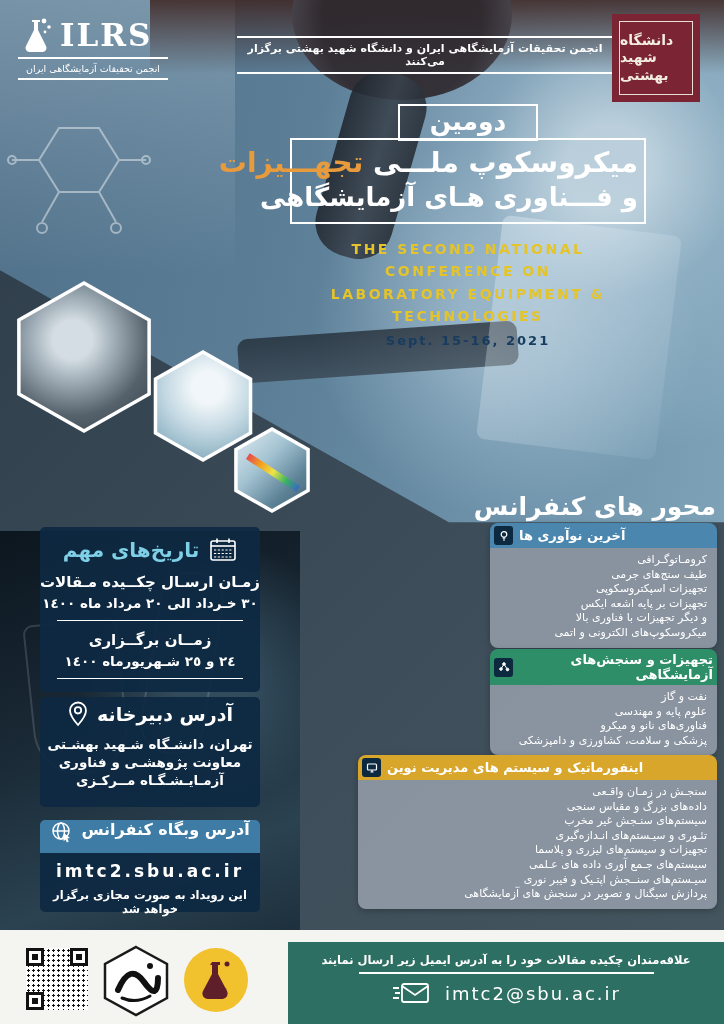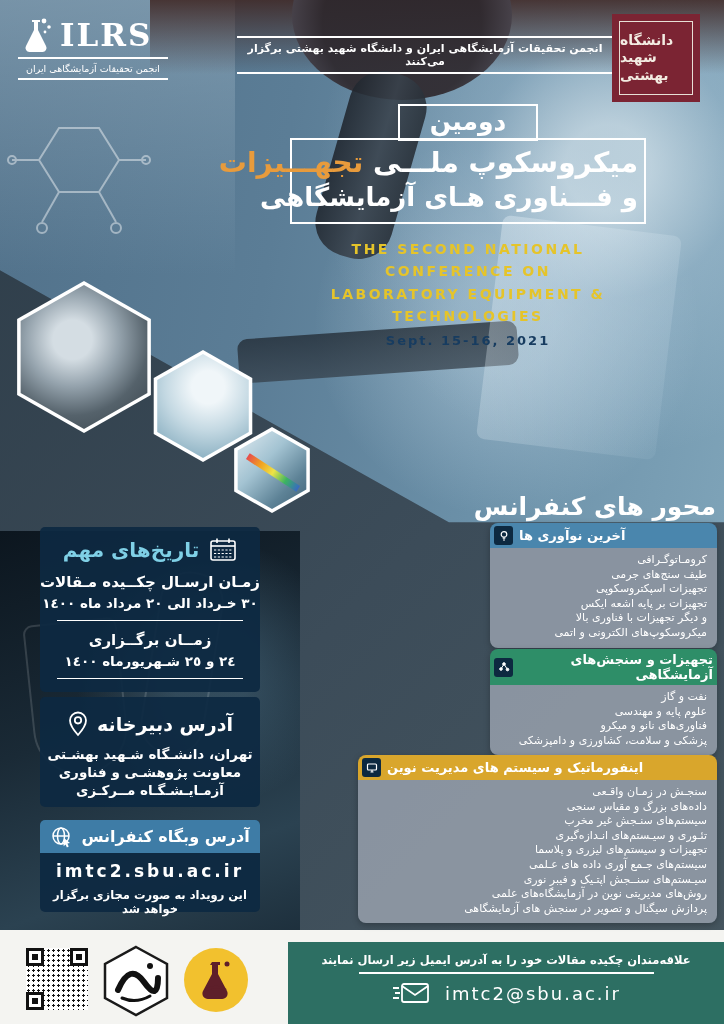--- a/index.html
+++ b/index.html
@@ -84,26 +84,26 @@
   
   .info-box{position:absolute;left:40px;width:220px;z-index:6;background:rgba(13,41,66,.93);
     border-radius:5px;color:#fff;text-align:center;}
   .dates-box{top:527px;height:165px;}
   .dates-head{display:flex;align-items:center;justify-content:center;gap:10px;padding-top:10px;}
   .dates-title{color:#7fd0e6;font-size:20px;font-weight:bold;}
   .date-label{margin-top:10px;font-size:15px;font-weight:bold;}
   .date-value{margin-top:4px;font-size:13.5px;font-weight:bold;}
   .rule{border-top:1.5px solid #fff;width:186px;margin:9px auto 0;}
   .addr-box{top:697px;height:110px;}
-  .addr-head{display:flex;align-items:center;justify-content:center;gap:8px;padding-top:14px;
+  .addr-head{display:flex;align-items:center;justify-content:center;gap:8px;padding-top:4px;
     font-size:19px;font-weight:bold;}
   .addr-line{font-size:13.5px;font-weight:bold;line-height:1.35;}
   .addr-lines{margin-top:8px;}
   .web-box{top:820px;height:92px;}
-  .web-head{display:flex;align-items:center;justify-content:center;gap:7px;height:33px;margin:0;
+  .web-head{display:flex;justify-content:center;gap:7px;height:33px;margin:0;
     background:#3e7ca6;border-radius:5px 5px 0 0;font-size:16px;font-weight:bold;}
   .web-url{margin-top:8px;font-size:17px;font-weight:bold;letter-spacing:3px;}
   .web-note{margin-top:7px;font-size:11.5px;font-weight:bold;}
   
   .footer-strip{position:absolute;left:0;top:930px;width:724px;height:94px;background:#f4f4f1;z-index:5;}
   .qr{position:absolute;left:26px;top:948px;width:62px;height:62px;z-index:6;background:#fff;
     background-image:radial-gradient(#111 34%,transparent 38%);background-size:5px 5px;}
   .qr .finder{position:absolute;width:12px;height:12px;border:3px solid #111;background:#fff;}
   .qr .finder::after{content:"";position:absolute;left:3px;top:3px;width:6px;height:6px;background:#111;}
   .f1{left:0;top:0;} .f2{right:0;top:0;} .f3{left:0;bottom:0;}
@@ -264,21 +264,20 @@
       <span class="rtl">اینفورماتیک و سیستم های مدیریت نوین</span>
     </div>
     <div class="topic-body rtl">
         <div class="item">سنجـش در زمـان واقـعی</div>
         <div class="item">داده‌های بزرگ و مقیاس سنجی</div>
         <div class="item">سیستم‌های سنـجش غیر مخرب</div>
         <div class="item">تئـوری و سیـستم‌های انـدازه‌گیری</div>
         <div class="item">تجهیزات و سیستم‌های لیزری و پلاسما</div>
         <div class="item">سیستم‌های جـمع آوری داده های عـلمی</div>
         <div class="item">سیـستم‌های سنــجش اپتـیک و فیبر نوری</div>
-        <div class="item">روش‌های مدیریتی نوین در آزمایشگاه‌های علمی</div>
         <div class="item">پردازش سیگنال و تصویر در سنجش های آزمایشگاهی</div>
       </div>
   </div>
 
   <div class="info-box dates-box">
     <div class="dates-head">
       <span class="dates-title rtl">تاریخ‌های مهم</span>
       <svg width="28" height="26" viewBox="0 0 28 26">
         <g stroke="#fff" fill="none" stroke-width="1.6">
           <rect x="2" y="4" width="24" height="19" rx="2"></rect>

